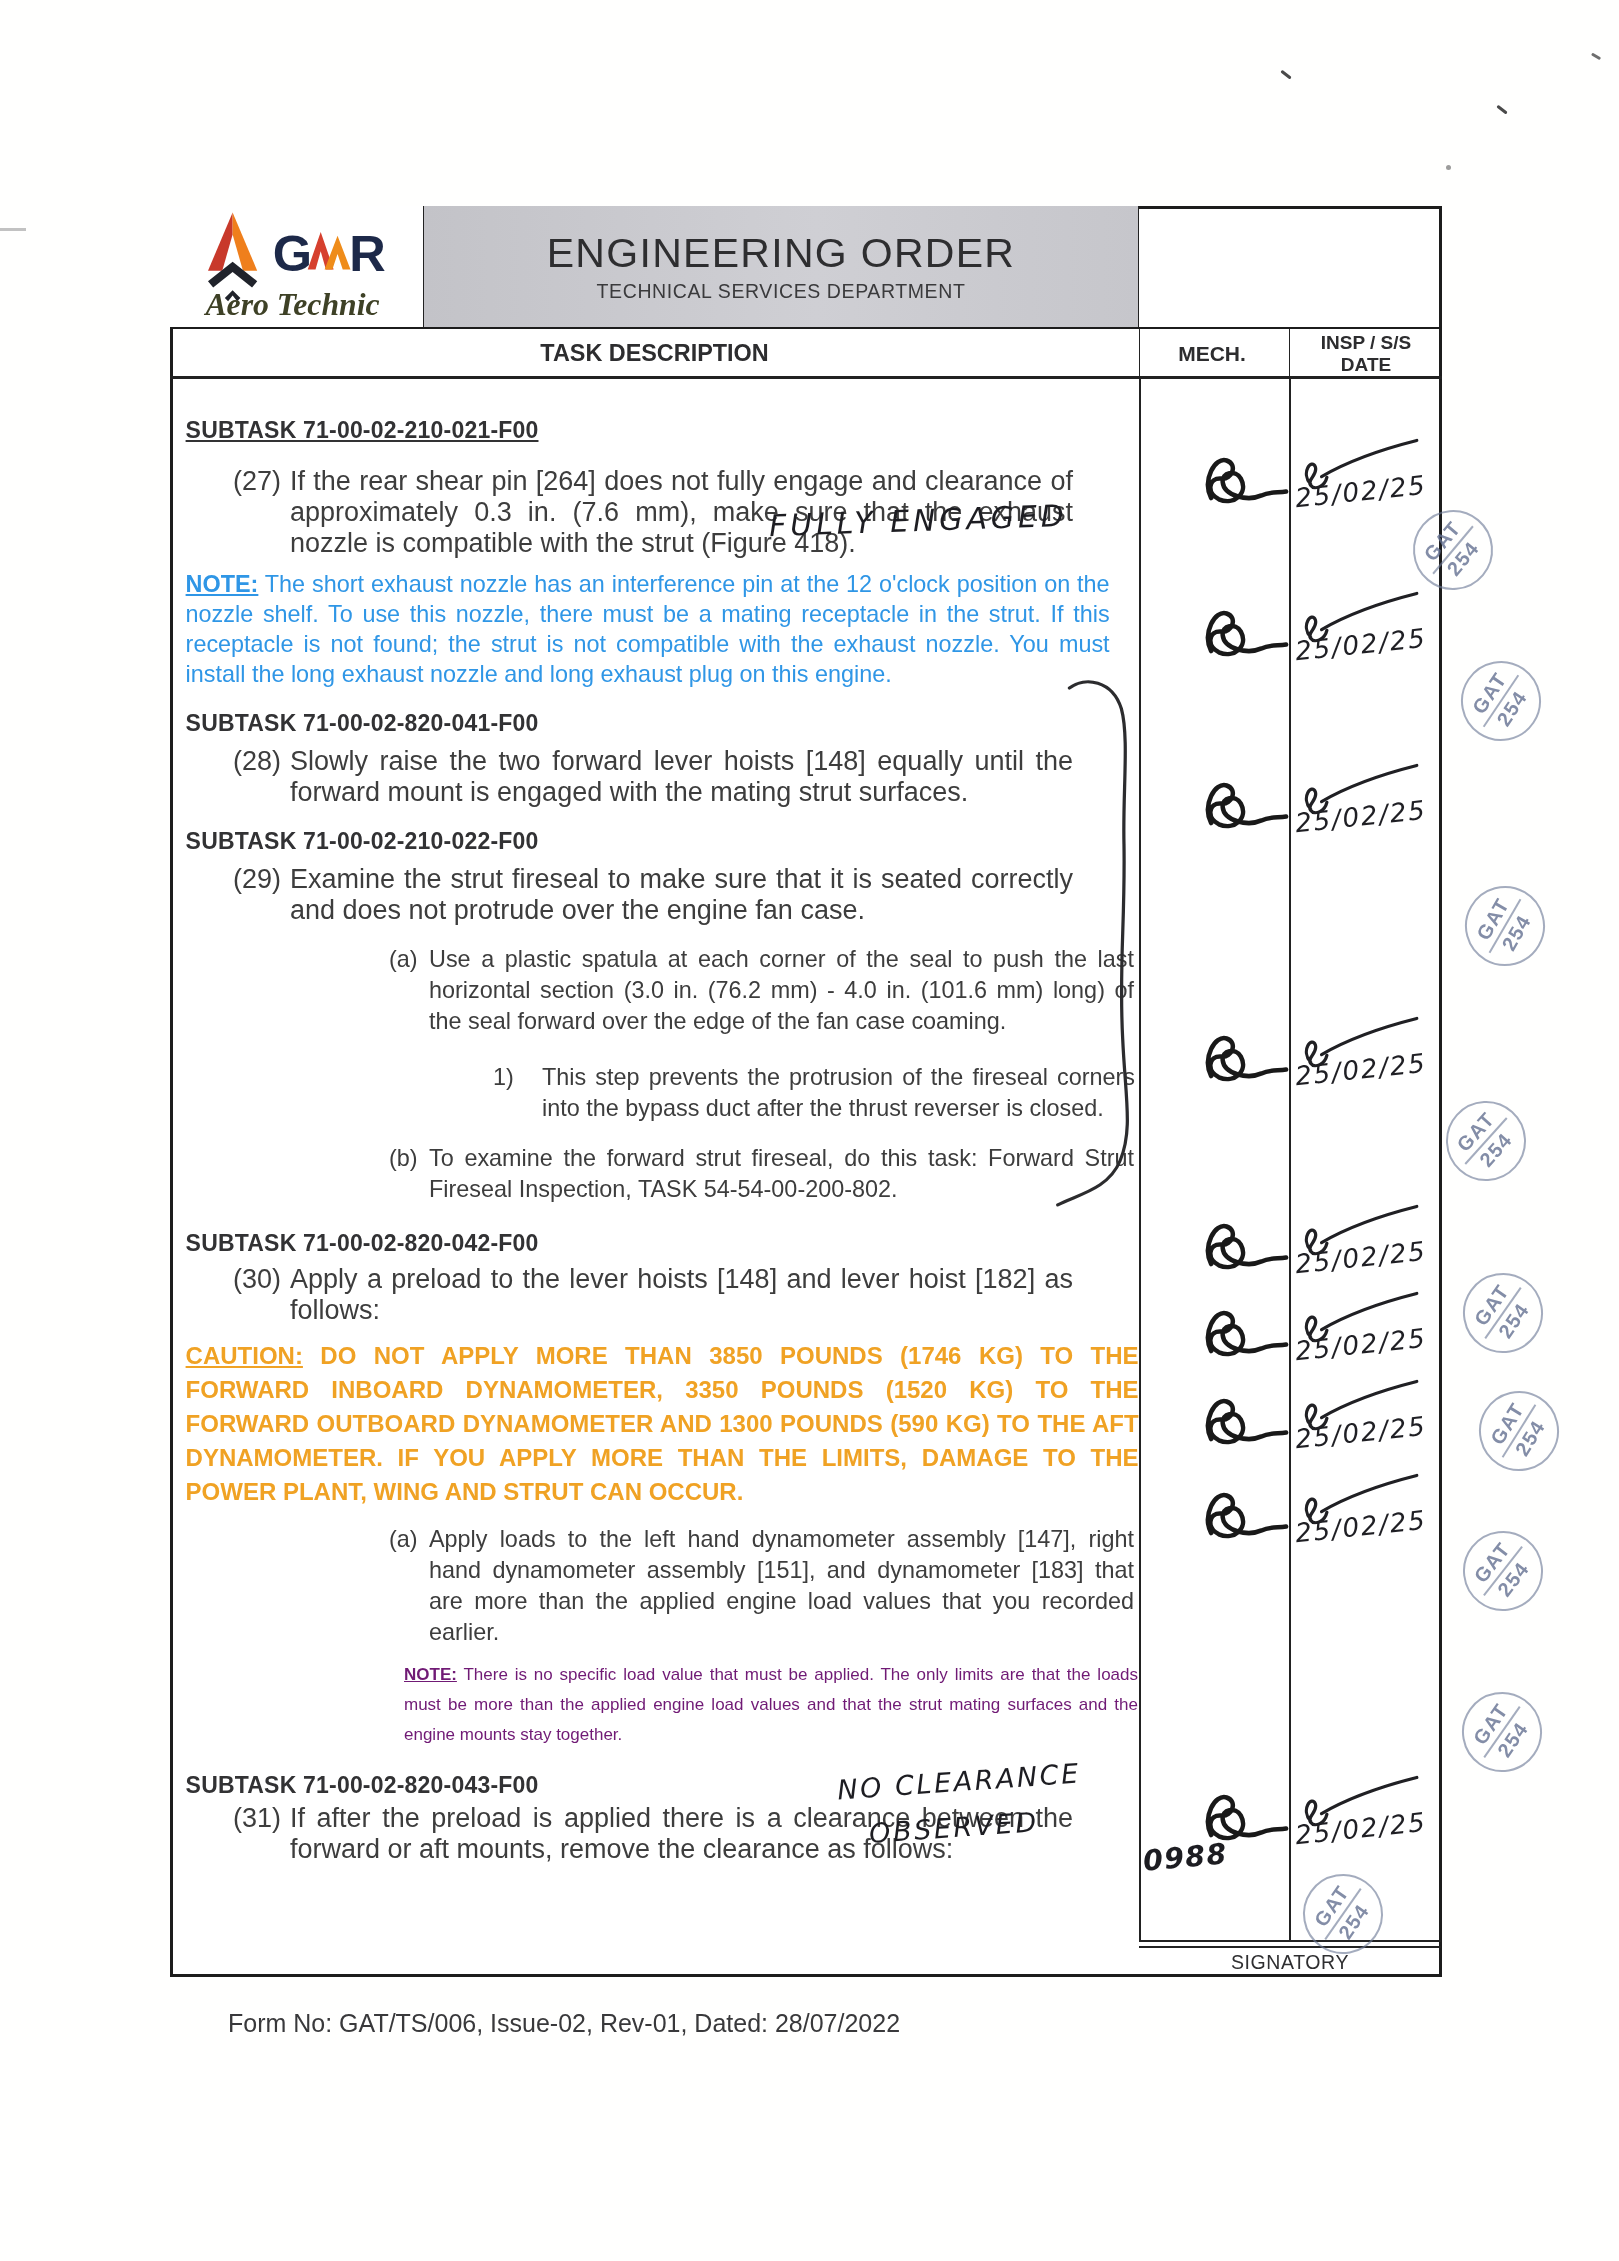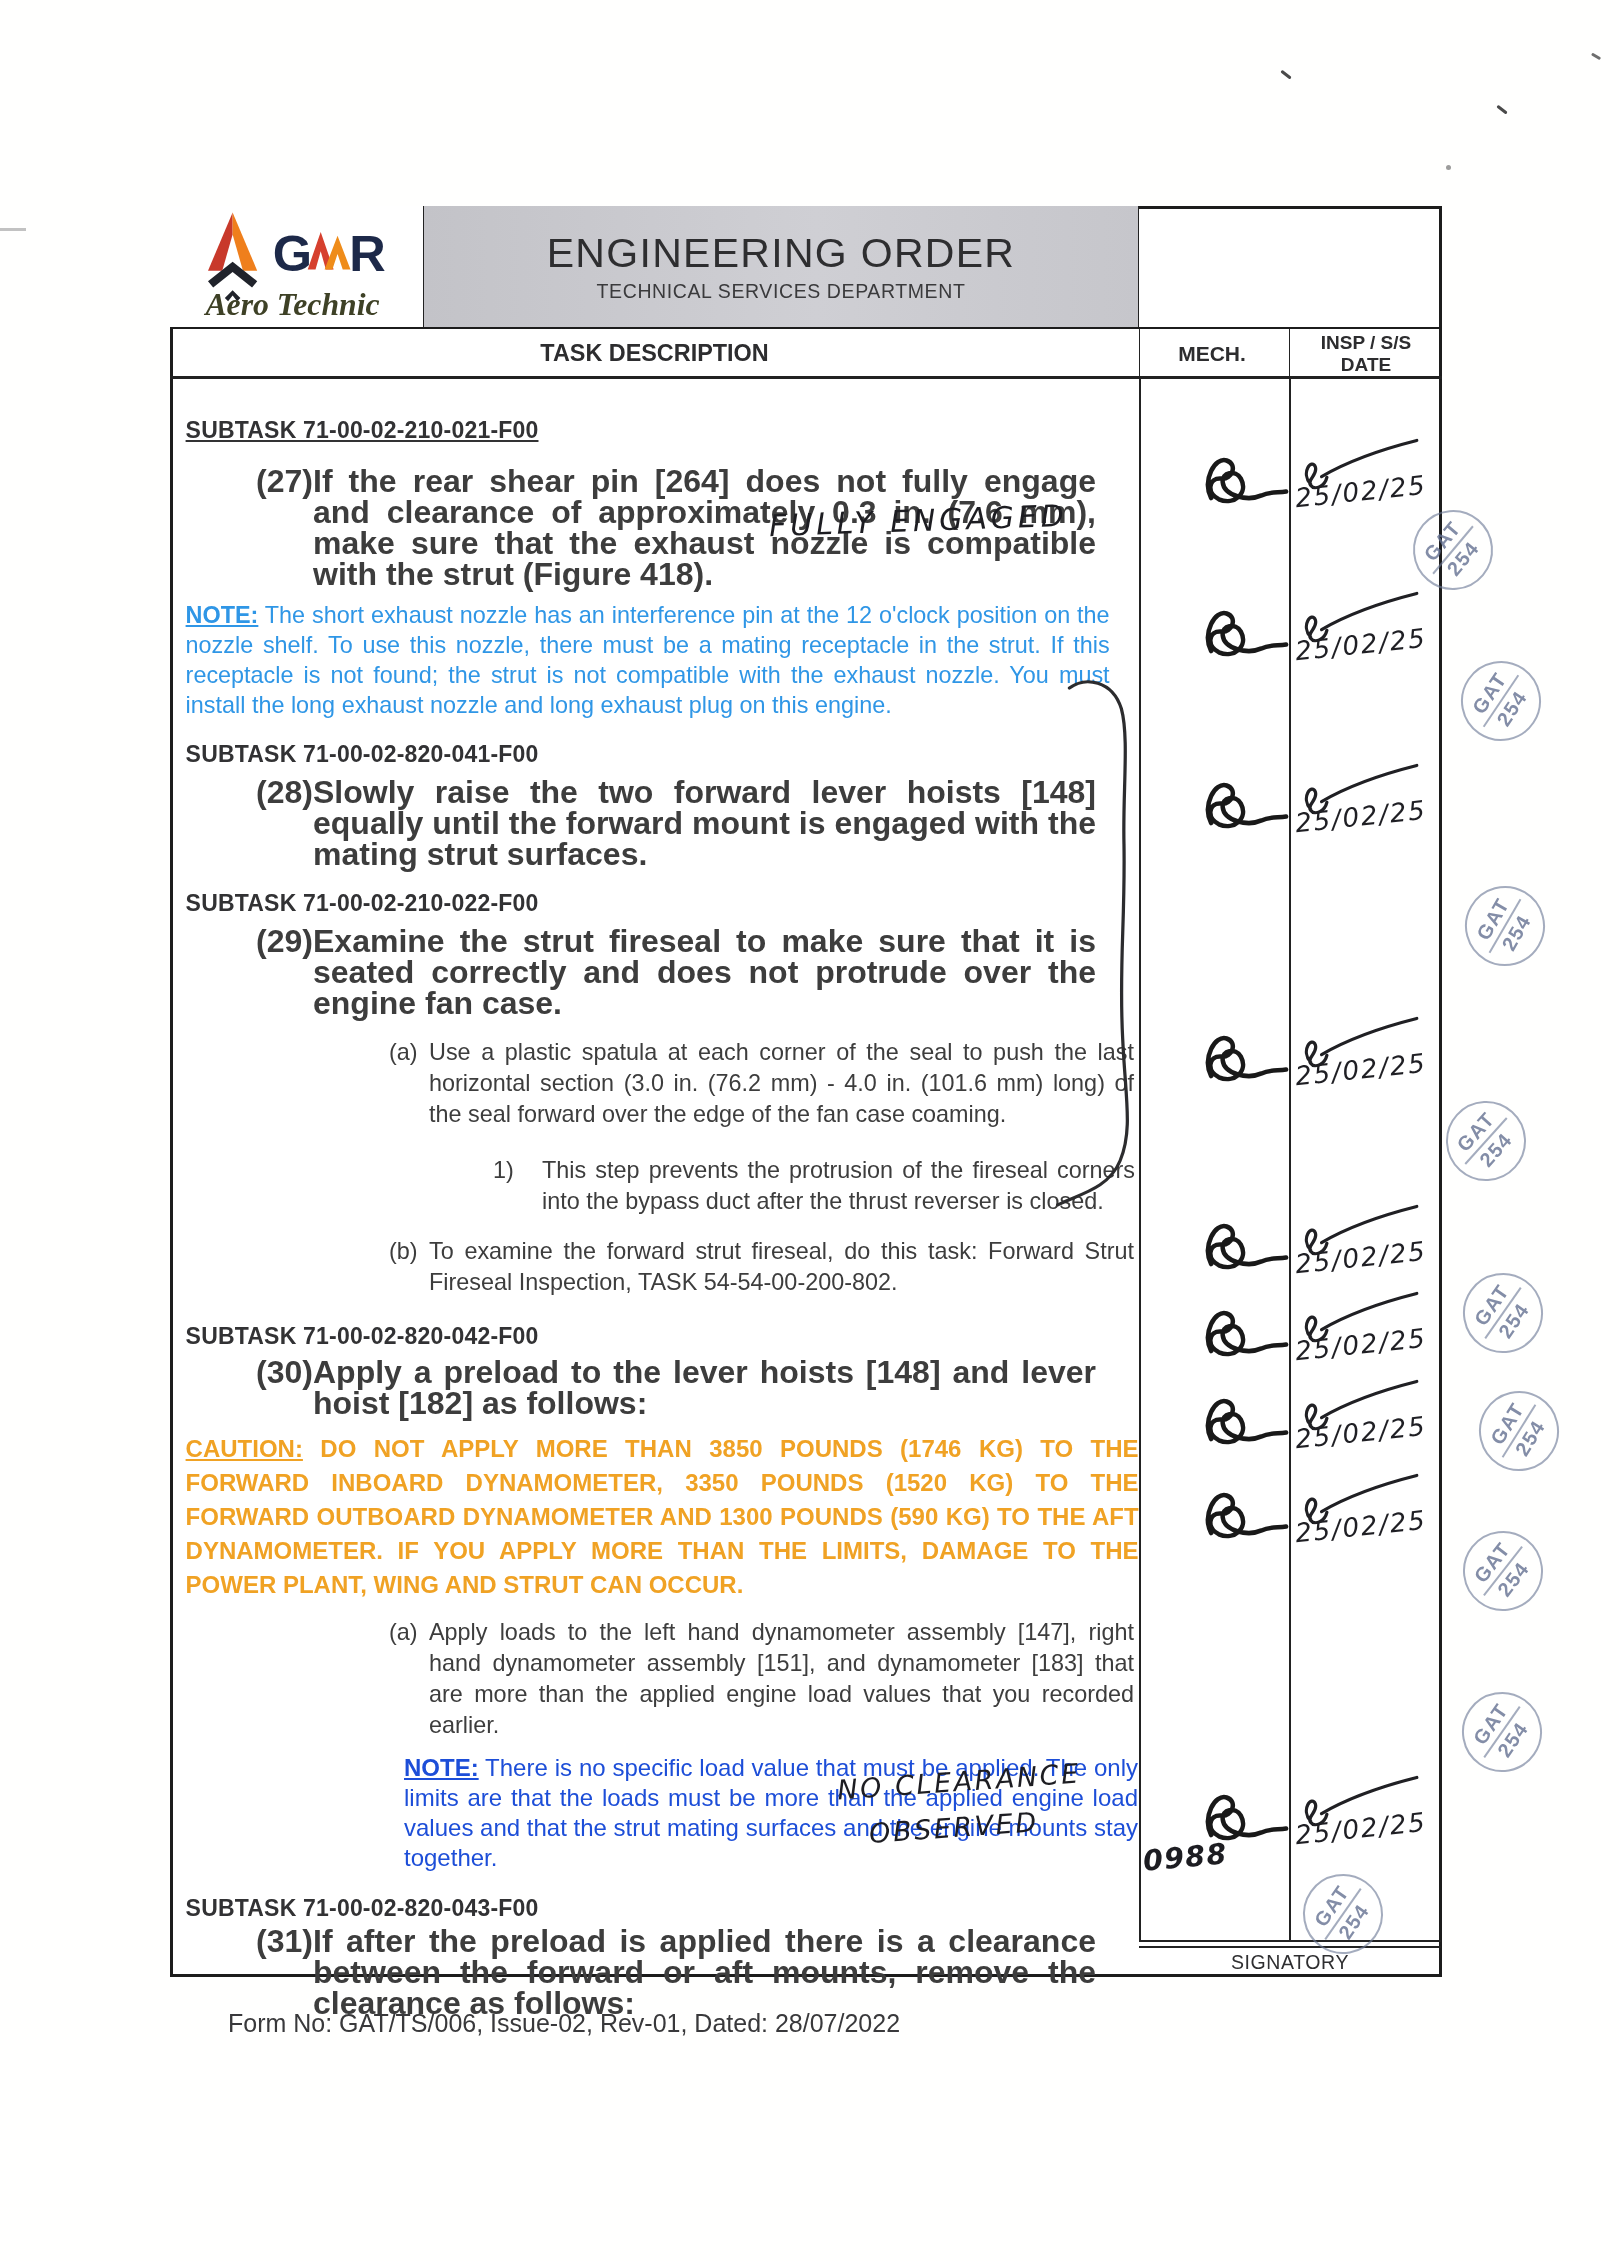--- a/index.html
+++ b/index.html
@@ -41,32 +41,32 @@
   .colhdr-bottom{left:170px;top:376px;width:1272px;height:3.2px;}
   .sig-sep1{left:1139px;top:1940px;width:302px;height:1.9px;}
   .sig-sep2{left:1139px;top:1946px;width:302px;height:1.9px;}
   .signatory-cell{position:absolute;left:1139px;top:1948px;width:302px;height:28px;display:flex;
                   align-items:center;justify-content:center;font-size:19.5px;color:#2f2f31;letter-spacing:0.6px;}
 
   
   .task-col{position:absolute;left:170px;top:376px;width:969px;}
   .blk{box-sizing:border-box;}
   .subtask{margin-left:15.6px;font-weight:bold;font-size:23px;color:#323234;letter-spacing:0.2px;}
-  .item{display:flex;margin-left:86px;width:840px;font-size:32px;line-height:31px;font-weight:bold;}
+  .item{display:flex;margin-left:63px;width:840px;font-size:27px;line-height:31px;}
   .item .marker{width:57px;flex:none;}
   .item .text{flex:1;text-align:justify;}
   .sub1{display:flex;margin-left:219px;width:745px;font-size:23.4px;line-height:31px;}
   .sub1 .marker{width:40px;flex:none;}
   .sub1 .text{flex:1;text-align:justify;}
   .sub2{display:flex;margin-left:323px;width:642px;font-size:23.4px;line-height:31px;}
   .sub2 .marker{width:49px;flex:none;}
   .sub2 .text{flex:1;text-align:justify;}
   .noteblk{margin-left:15.6px;width:924px;font-size:23.4px;line-height:30px;color:#2f96e6;text-align:justify;}
   .noteblk .nlabel{font-weight:bold;text-decoration:underline;}
-  .noteblk2{margin-left:234px;width:734px;font-size:24px;line-height:30px;color:#1d4ed8;text-align:justify;}
+  .noteblk2{margin-left:234px;width:734px;font-size:17px;line-height:30px;color:#701a75;text-align:justify;}
   .noteblk2 .nlabel{font-weight:bold;text-decoration:underline;}
   .cautionblk{margin-left:15.6px;width:953px;font-size:24px;line-height:34px;color:#f0a224;
               font-weight:bold;text-align:justify;}
   .cautionblk .clabel{text-decoration:underline;}
   #b0{margin-top:41px;text-decoration:underline;} #b1{margin-top:22px;} #b2{margin-top:10.4px;} #b3{margin-top:21px;}
   #b4{margin-top:9px;} #b5{margin-top:19.5px;} #b6{margin-top:9px;} #b7{margin-top:18px;}
   #b8{margin-top:25px;} #b9{margin-top:19.5px;} #b10{margin-top:25px;} #b11{margin-top:6.5px;}
   #b12{margin-top:13px;} #b13{margin-top:15.6px;} #b14{margin-top:11.7px;} #b15{margin-top:22px;}
   #b16{margin-top:3.9px;}
 

